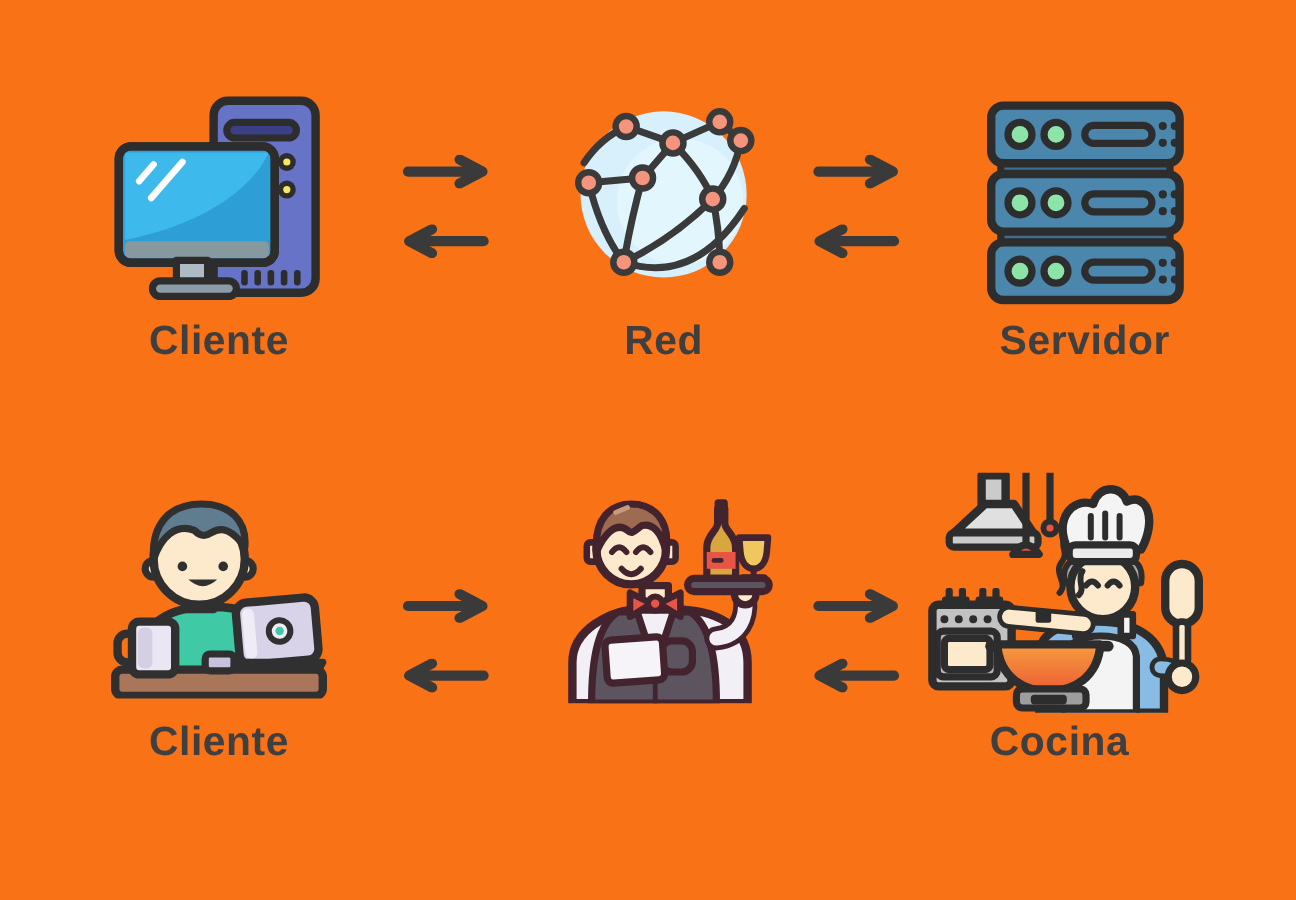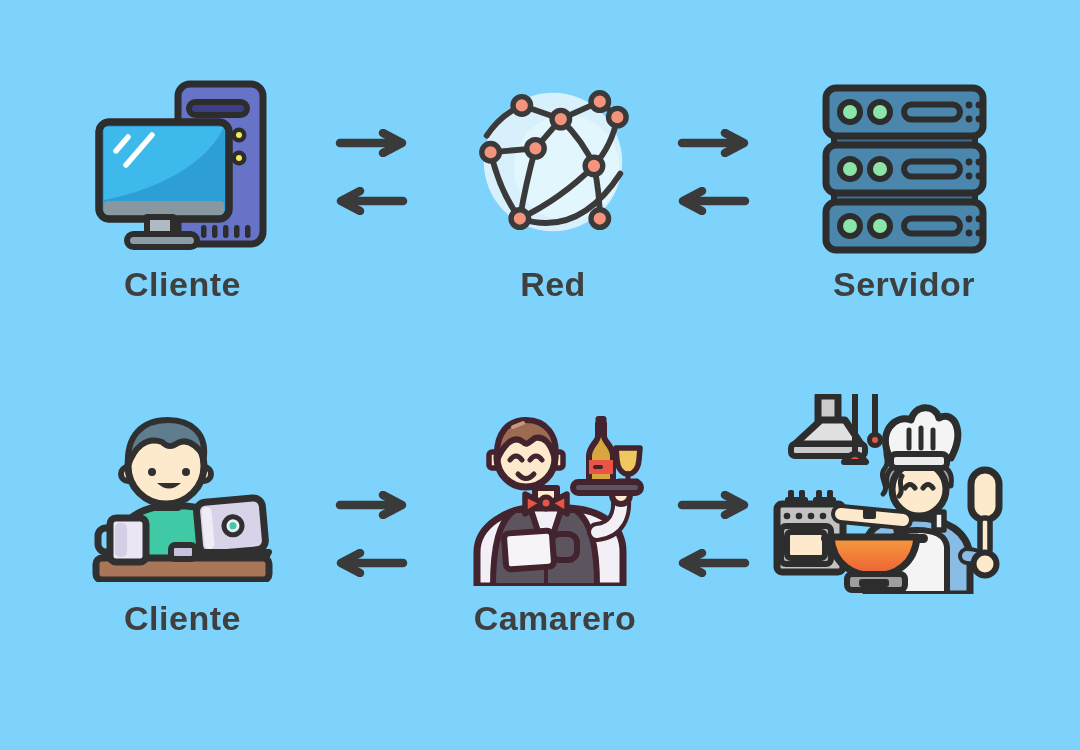--- a/index.html
+++ b/index.html
@@ -1,17 +1,17 @@
 <!DOCTYPE html>
 <html><head>
 <meta charset="utf-8">
 <style>
   html,body{margin:0;padding:0;background:#ffffff;}
   body{width:1080px;height:750px;overflow:hidden;font-family:"Liberation Sans",sans-serif;}
-  .canvas{position:relative;width:1080px;height:750px;background:#7dd3fc;}
+  .canvas{position:relative;width:1080px;height:750px;background:#f97316;}
   .icon{position:absolute;line-height:0;}
   .label{position:absolute;font-weight:700;font-size:34px;line-height:36px;color:#3f3f3f;
          text-align:center;letter-spacing:0.5px;}
   .arrows{position:absolute;display:flex;flex-direction:column;gap:30px;}
   .arrows svg{display:block;}
   .arrows .shift{margin-left:5px;}
 </style>
 </head>
 <body>
 
@@ -287,15 +287,15 @@
           <path d="M30 4 L11 14 L30 24"></path>
       </g>
     </svg>
   </div>
 
   <div class="label" style="left:95px;top:266px;width:175px">Cliente</div>
   <div class="label" style="left:820px;top:266px;width:168px">Servidor</div>
   <div class="label" style="left:468px;top:266px;width:170px">Red</div>
 
   <div class="label" style="left:90px;top:600px;width:185px">Cliente</div>
-  <div class="label" style="left:465px;top:600px;width:180px">Camarero</div>
+  <div class="label" style="left:763px;top:600px;width:240px">Cocina</div>
 
 </div>
 
 </body></html>

